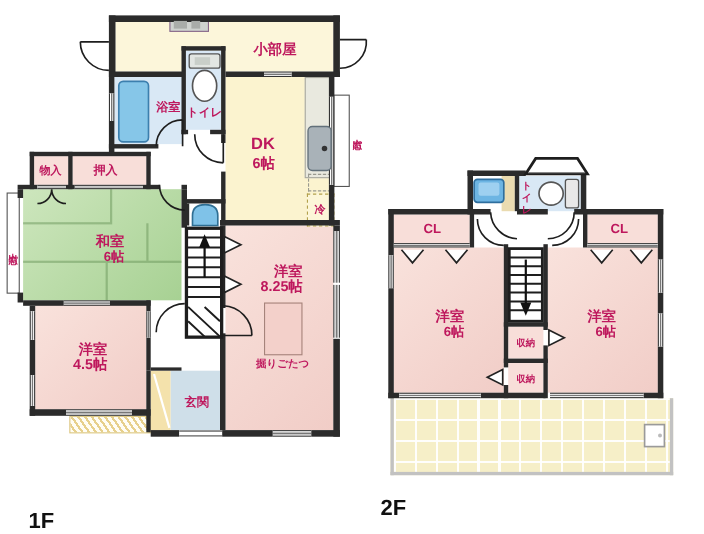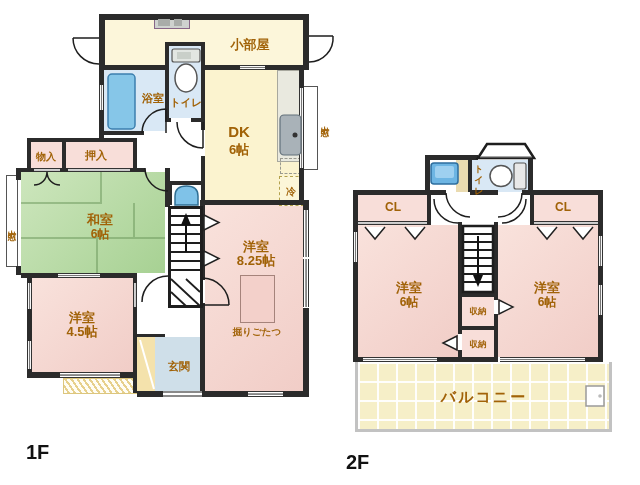--- a/index.html
+++ b/index.html
@@ -23,21 +23,21 @@
   .dashg{position:absolute;box-sizing:border-box;border:1px dashed #9a9a90;}
   .counter{position:absolute;background:#e9e9df;border:1px solid #a8a89e;box-sizing:border-box;}
   .appliance{position:absolute;background:#cfd2cf;border:1px solid #868;box-sizing:border-box;}
   .tat{position:absolute;background:rgba(105,150,90,.5);}
   .hatch{position:absolute;background:repeating-linear-gradient(55deg,#fffdf4 0 3px,#e7d08c 3px 5px);border:1px solid #dcc67e;box-sizing:border-box;}
   .balcony{position:absolute;background-color:#f6efc8;
     background-image:repeating-linear-gradient(to right,rgba(255,255,255,.95) 0 2px,transparent 2px 19px),
                      repeating-linear-gradient(to bottom,rgba(255,255,255,.95) 0 2px,transparent 2px 19px);
     border:3px solid #c2c2c2;border-top:none;box-sizing:border-box;}
   .kotatsu{position:absolute;background:#f3d0ca;border:1.5px solid #a5837b;box-sizing:border-box;}
-  .lbl{position:absolute;font-weight:700;color:#a16207;text-align:center;white-space:nowrap;line-height:1.1;transform:translate(-50%,-50%);}
+  .lbl{position:absolute;font-weight:700;color:#be185d;text-align:right;white-space:nowrap;line-height:1.1;transform:translate(-50%,-50%);}
   .vert{writing-mode:vertical-rl;letter-spacing:1px;}
   .flabel{position:absolute;font-weight:700;color:#111;font-size:20px;}
   svg.overlay{position:absolute;left:0;top:0;pointer-events:none;}
 </style>
 </head>
 <body>
 
 <div id="canvas">
 
   <div class="room cream2" style="left:105px;top:20px;width:198px;height:45px;"></div>
@@ -295,18 +295,17 @@
   <div class="lbl" style="left:409px;top:295px;font-size:13px;">
     <span>洋室</span><br>
     <span style="font-size:12px;">6帖</span>
   </div>
   <div class="lbl" style="left:547px;top:295px;font-size:13px;">
     <span>洋室</span><br>
     <span style="font-size:12px;">6帖</span>
   </div>
   <div class="lbl" style="left:478px;top:312px;font-size:8.5px;">収納</div>
   <div class="lbl" style="left:478px;top:345px;font-size:8.5px;">収納</div>
-  <div class="lbl" style="left:484px;top:397px;font-size:15px;letter-spacing:2px;">バルコニー</div>
-
-  <div class="flabel" style="left:26px;top:441px;">1F</div>
+
+  <div class="flabel" style="left:26px;top:463px;">1F</div>
   <div class="flabel" style="left:346px;top:451px;">2F</div>
 
 </div>
 
 </body></html>

